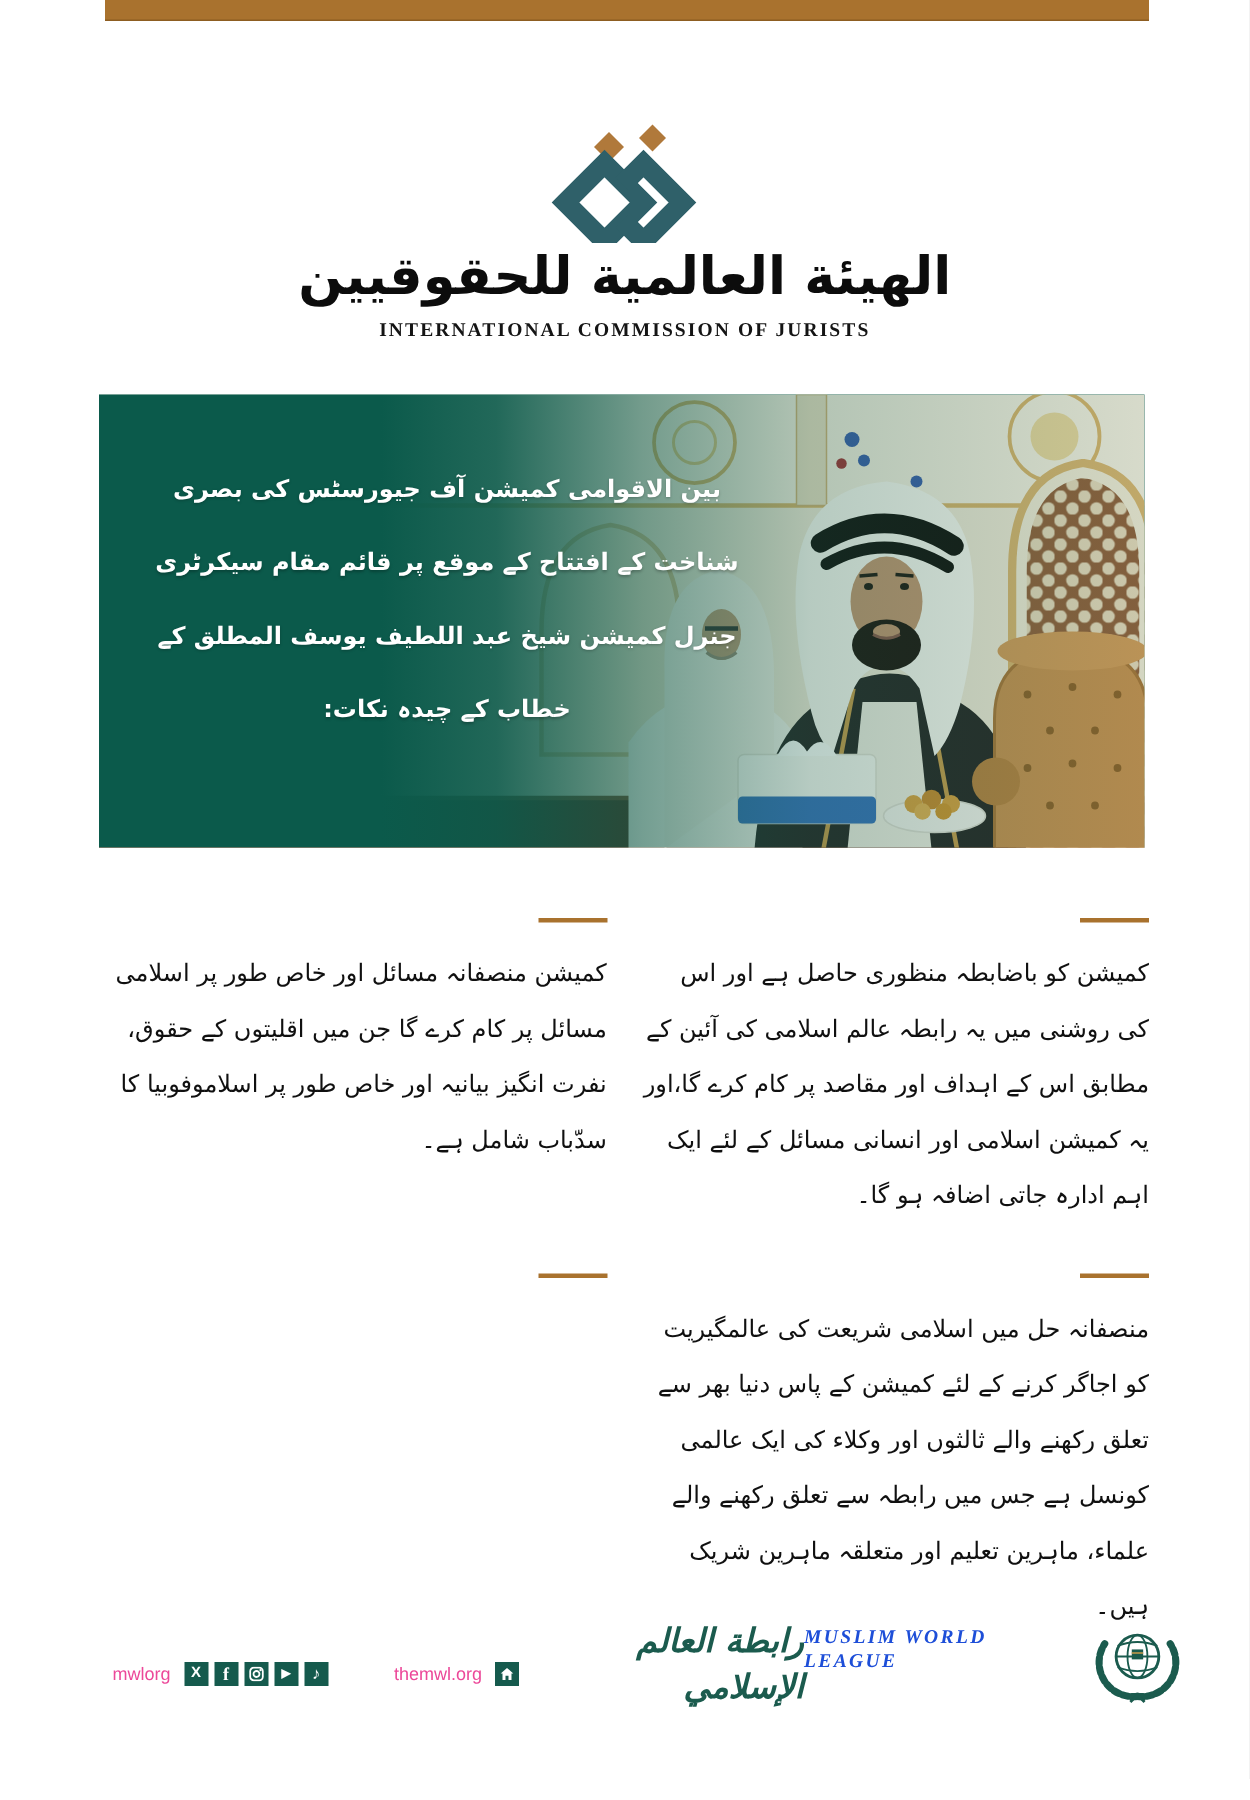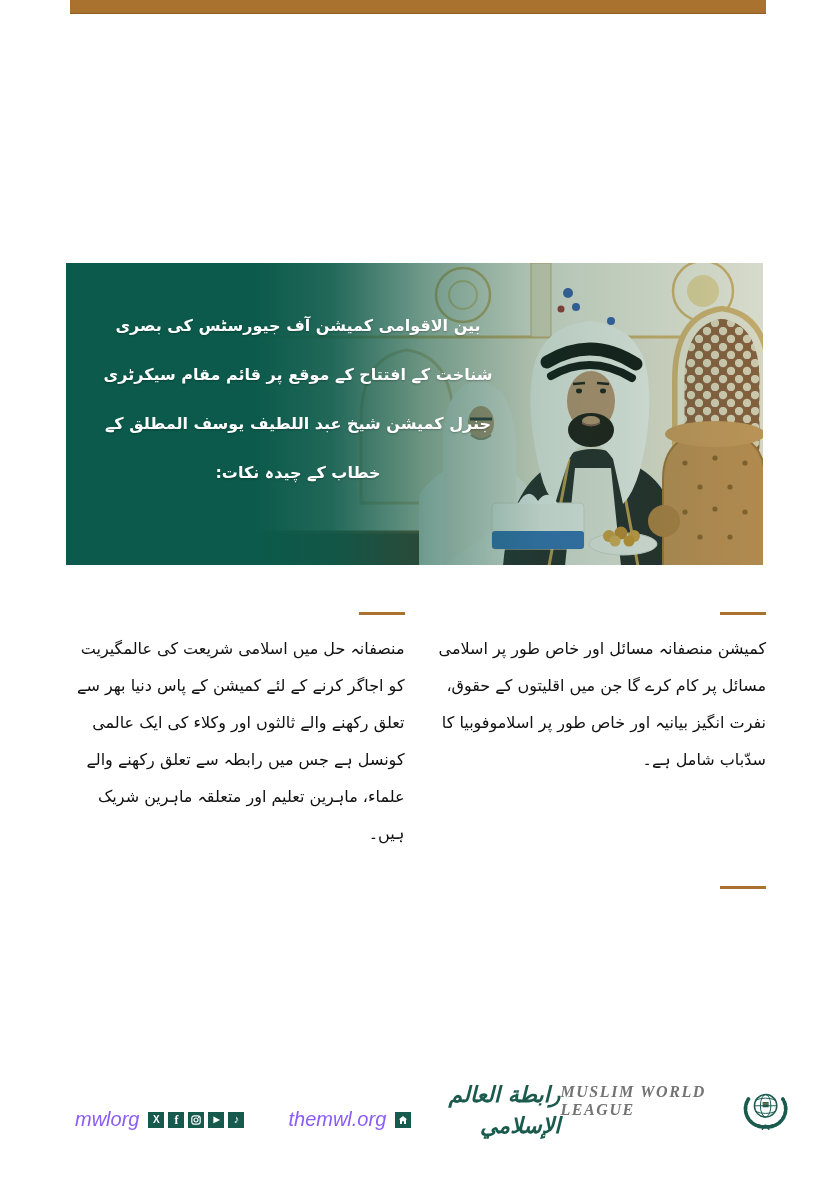--- a/index.html
+++ b/index.html
@@ -58,49 +58,59 @@
     margin:0;direction:rtl;text-align:right;
     font-family:"DejaVu Sans",sans-serif;
     font-size:16px;line-height:37px;color:#101010;
   }
 
   
   .footer{position:absolute;left:75px;top:1078px;width:715px;
     display:flex;justify-content:space-between;align-items:flex-start;}
   .footer-links{display:flex;align-items:center;gap:9px;margin-top:30px;}
   .footer-handle,.footer-site{
-    font-family:"Liberation Sans",sans-serif;font-size:20px;color:#8b5cf6;font-style:italic;
+    font-family:"Liberation Sans",sans-serif;font-size:12px;color:#ec4899;
   }
   .social-row{display:flex;gap:4px;}
   .sq-icon{
     width:16px;height:16px;background:#155A4D;color:#ffffff;
     display:inline-flex;align-items:center;justify-content:center;
     font-size:10px;font-weight:700;line-height:1;
     font-family:"Liberation Sans",sans-serif;
   }
   .site-gap{width:26px;}
   
   .mwl-logo{display:flex;align-items:center;gap:12px;}
   .mwl-texts{display:flex;flex-direction:row;font-style:italic;}
   .mwl-arabic{
     direction:rtl;font-family:"DejaVu Sans",sans-serif;font-weight:700;
     font-size:22px;color:#1B5B4E;line-height:1.4;
   }
   .mwl-english{
-    font-family:"Liberation Serif",serif;font-weight:700;font-size:16px;
-    letter-spacing:1.6px;color:#737373;margin-top:3px;
+    font-family:"Liberation Serif",serif;font-weight:700;font-size:13px;
+    letter-spacing:1.6px;color:#1d4ed8;margin-top:3px;
   }
 </style>
 </head>
 <body>
 
 <div class="page">
 
   <div class="top-bar"></div>
 
+  <div class="icj-logo">
+    <svg class="icj-mark" width="112" height="84" viewBox="0 0 112 84">
+      <path d="M35,20 l10,-10 l10,10 l-10,10 z" fill="#B0793B"></path>
+      <path d="M65,14 l9,-9 l9,9 l-9,9 z" fill="#B0793B"></path>
+      <path d="M16,57 L42,31 L68,57 L42,83 Z" fill="none" stroke="#2F6069" stroke-width="13"></path>
+      <path d="M54,45 L68,31 L94,57 L68,83 L54,69" fill="none" stroke="#2F6069" stroke-width="13"></path>
+    </svg>
+    <div class="icj-arabic">الهيئة العالمية للحقوقيين</div>
+    <div class="icj-english">INTERNATIONAL COMMISSION OF JURISTS</div>
+  </div>
 
   <div class="hero">
 
     <svg class="hero-photo" viewBox="0 0 700 303" preserveAspectRatio="none">
       <defs>
         <pattern id="lat" width="16" height="16" patternUnits="userSpaceOnUse">
           <rect width="16" height="16" fill="#93603B"></rect>
           <circle cx="4" cy="4" r="4.2" fill="#E6D6B8"></circle>
           <circle cx="12" cy="12" r="4.2" fill="#E6D6B8"></circle>
         </pattern>
@@ -176,20 +186,24 @@
       <circle cx="558" cy="270" r="6.5" fill="#C98A2E"></circle>
       <circle cx="571" cy="273" r="6" fill="#D9A03F"></circle>
       <circle cx="552" cy="278" r="5.5" fill="#E2AF52"></circle>
       <circle cx="566" cy="278" r="5.5" fill="#D1952F"></circle>
     </svg>
     <div class="hero-tint"></div>
     <div class="hero-text">بین الاقوامی کمیشن آف جیورسٹس کی بصری شناخت کے افتتاح کے موقع پر قائم مقام سیکرٹری جنرل کمیشن شیخ عبد اللطیف یوسف المطلق کے خطاب کے چیدہ نکات:</div>
   </div>
 
   <div class="points">
+    <div class="point">
+      <div class="point-dash"></div>
+      <p class="point-text">کمیشن کو باضابطہ منظوری حاصل ہے اور اس کی روشنی میں یہ رابطہ عالم اسلامی کی آئین کے مطابق اس کے اہداف اور مقاصد پر کام کرے گا،اور یہ کمیشن اسلامی اور انسانی مسائل کے لئے ایک اہم ادارہ جاتی اضافہ ہو گا۔</p>
+    </div>
     <div class="point">
       <div class="point-dash"></div>
       <p class="point-text">کمیشن منصفانہ مسائل اور خاص طور پر اسلامی مسائل پر کام کرے گا جن میں اقلیتوں کے حقوق، نفرت انگیز بیانیہ اور خاص طور پر اسلاموفوبیا کا سدّباب شامل ہے۔</p>
     </div>
     <div class="point">
       <div class="point-dash"></div>
       <p class="point-text">منصفانہ حل میں اسلامی شریعت کی عالمگیریت کو اجاگر کرنے کے لئے کمیشن کے پاس دنیا بھر سے تعلق رکھنے والے ثالثوں اور وکلاء کی ایک عالمی کونسل ہے جس میں رابطہ سے تعلق رکھنے والے علماء، ماہرین تعلیم اور متعلقہ ماہرین شریک ہیں۔</p>
     </div>
     <div class="point">
       <div class="point-dash"></div>

